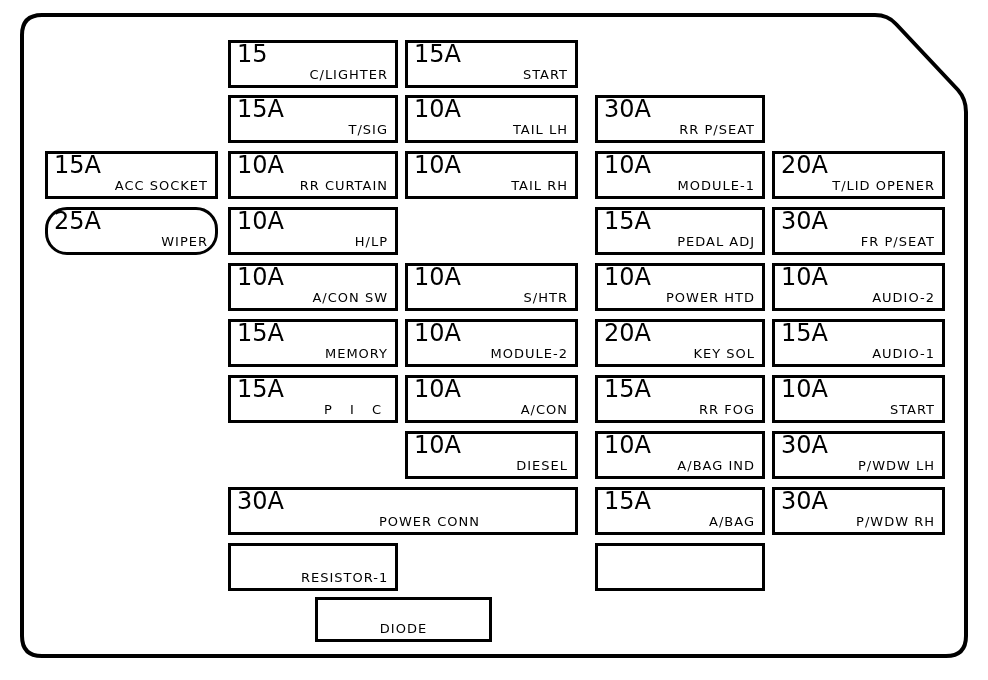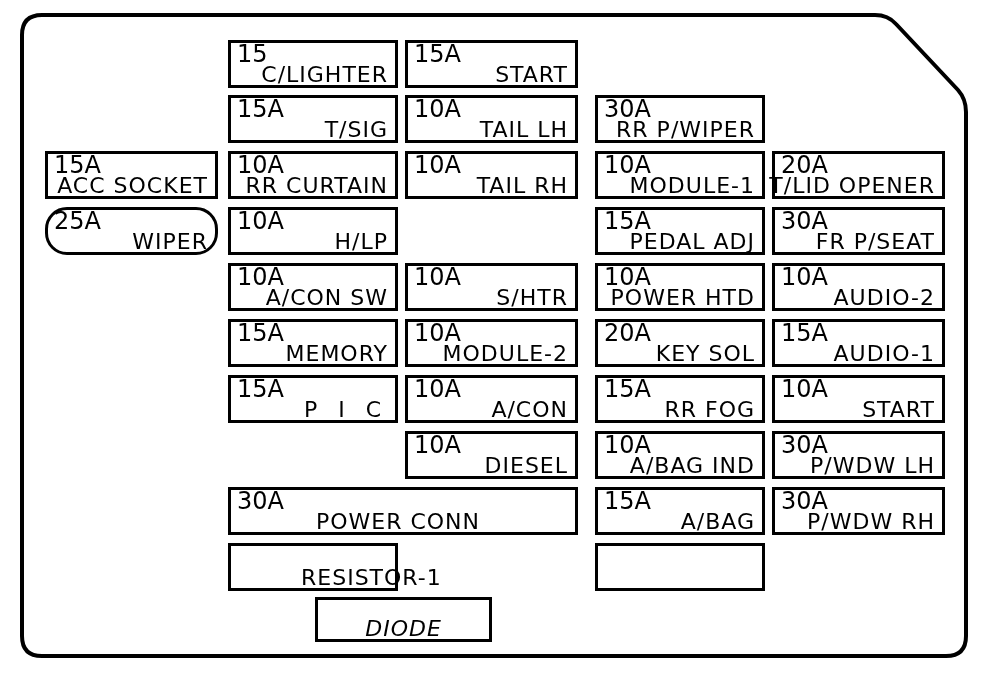--- a/index.html
+++ b/index.html
@@ -43,21 +43,21 @@
     font-size: 24px;
     line-height: 23px;
     letter-spacing: 0px;
     color: #000000;
     white-space: nowrap;
   }
   .fuse .name {
     position: absolute;
     right: 7px;
     bottom: 1px;
-    font-size: 22px;
+    font-size: 13px;
     line-height: 19px;
     letter-spacing: 1px;
     color: #000000;
     white-space: nowrap;
   }
   
   .fuse.centred .name {
     right: auto;
     left: 0;
     width: 100%;
@@ -113,21 +113,21 @@
       <div class="fuse" style="left: 228px; top: 95px; width: 170px; height: 48px;">
         <span class="amp">15A</span>
         <span class="name">T/SIG</span>
       </div>
       <div class="fuse" style="left: 405px; top: 95px; width: 173px; height: 48px;">
         <span class="amp">10A</span>
         <span class="name">TAIL LH</span>
       </div>
       <div class="fuse" style="left: 595px; top: 95px; width: 170px; height: 48px;">
         <span class="amp">30A</span>
-        <span class="name">RR P/WIPER</span>
+        <span class="name">RR P/SEAT</span>
       </div>
       <div class="fuse" style="left: 45px; top: 151px; width: 173px; height: 48px;">
         <span class="amp">15A</span>
         <span class="name">ACC SOCKET</span>
       </div>
       <div class="fuse" style="left: 228px; top: 151px; width: 170px; height: 48px;">
         <span class="amp">10A</span>
         <span class="name">RR CURTAIN</span>
       </div>
       <div class="fuse" style="left: 405px; top: 151px; width: 173px; height: 48px;">
@@ -227,18 +227,18 @@
         <span class="name">A/BAG</span>
       </div>
       <div class="fuse" style="left: 772px; top: 487px; width: 173px; height: 48px;">
         <span class="amp">30A</span>
         <span class="name">P/WDW RH</span>
       </div>
       <div class="fuse left-lbl" style="left: 228px; top: 543px; width: 170px; height: 48px;">
         <span class="name">RESISTOR-1</span>
       </div>
       <div class="fuse" style="left: 595px; top: 543px; width: 170px; height: 48px;"></div>
-      <div class="fuse centred" style="left: 315px; top: 597px; width: 177px; height: 45px; font-style: italic;">
+      <div class="fuse centred" style="left: 315px; top: 597px; width: 177px; height: 45px;">
         <span class="name">DIODE</span>
       </div>
     </div>
 
 </div>
 
 </body></html>

